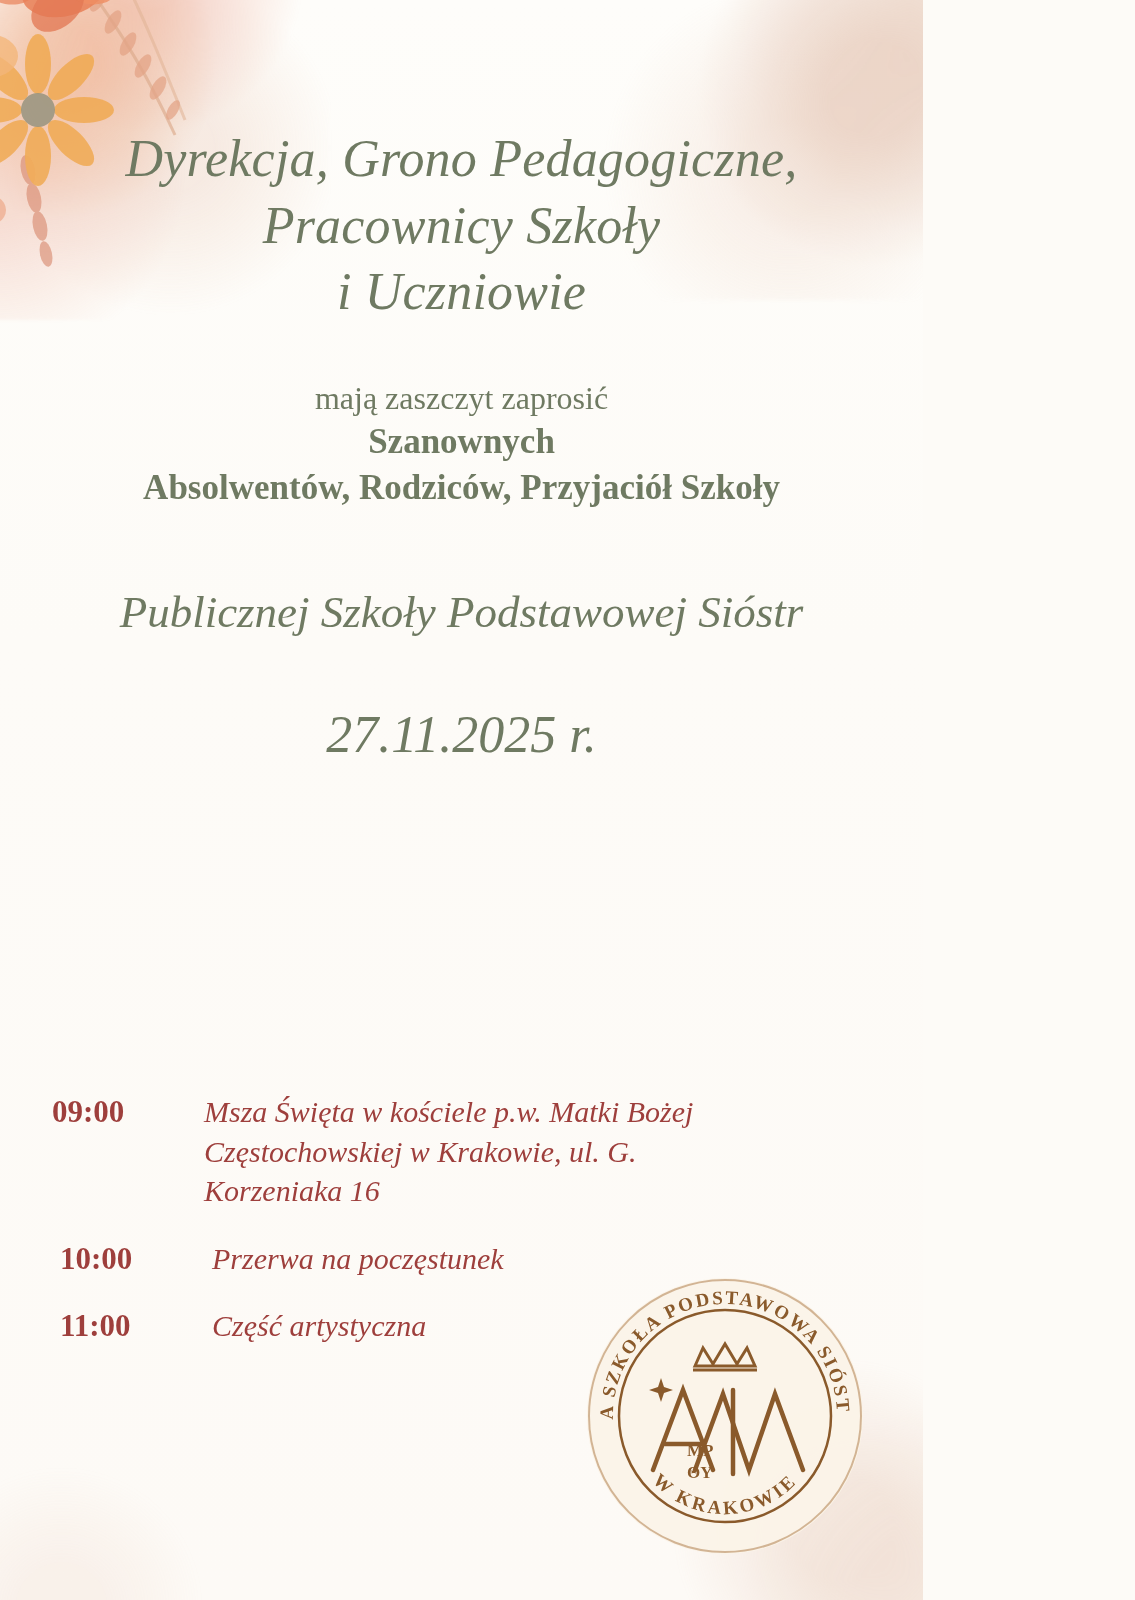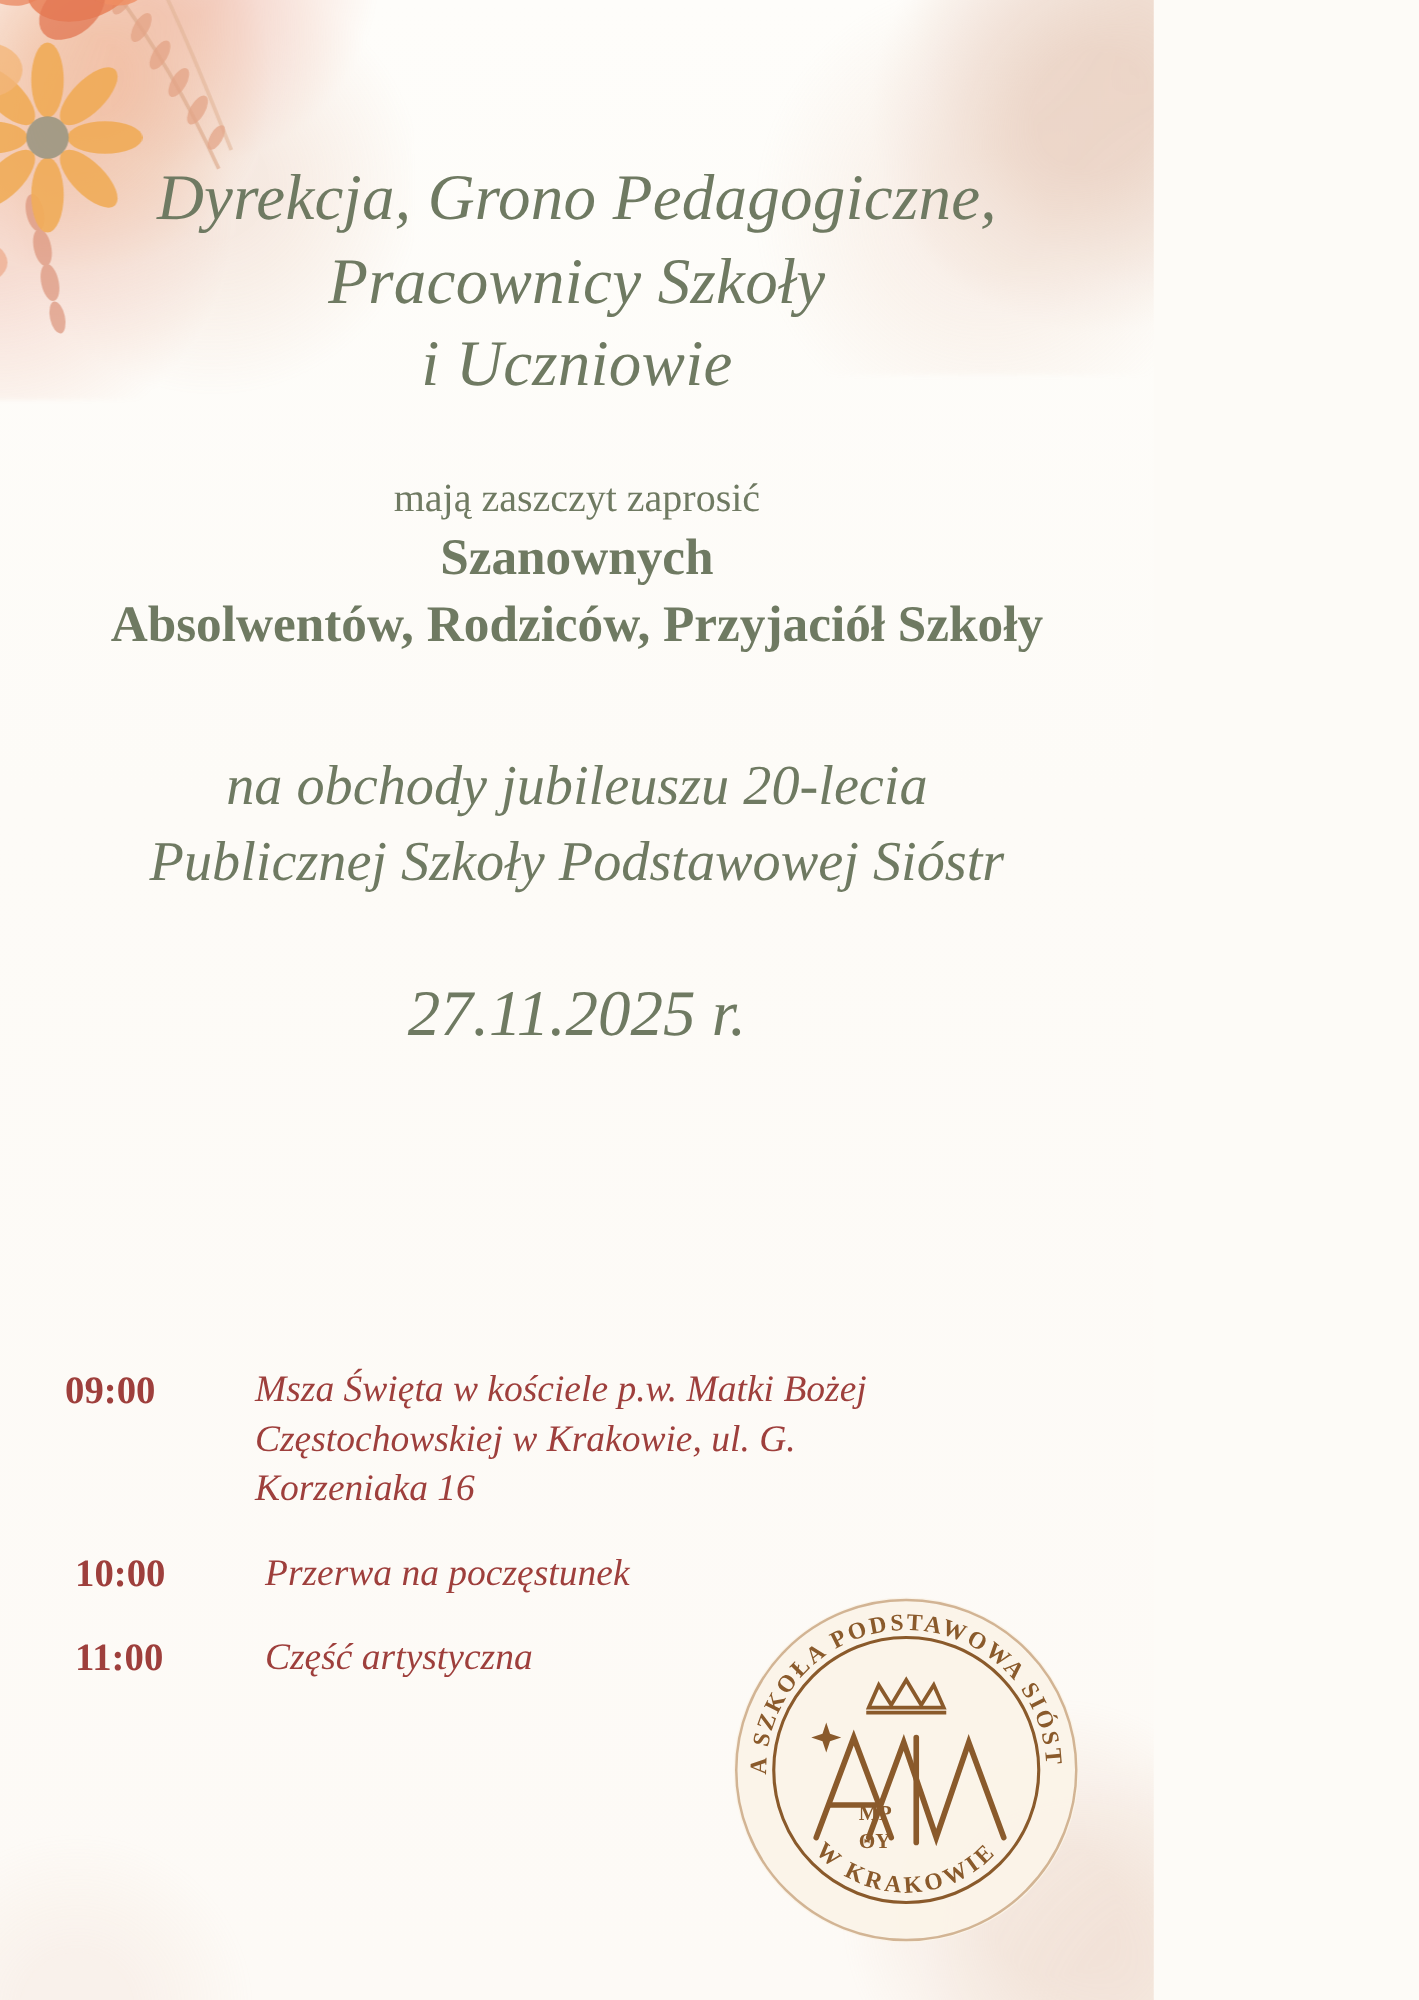--- a/index.html
+++ b/index.html
@@ -109,21 +109,21 @@
     color: #6f7a62;
     line-height: 1.30;
   }
   .invite .plain {
     display: block;
     font-size: 32px;
     font-weight: 400;
   }
   .invite .bold {
     display: block;
-    font-size: 41px;
+    font-size: 35px;
     font-weight: 700;
   }
 
   .occasion {
     margin: 0;
     padding-top: 72px;
     text-align: center;
     color: #6f7a62;
     font-style: italic;
     font-size: 45px;
@@ -265,21 +265,20 @@
       <span class="l">i Uczniowie</span>
     </h1>
 
     <p class="invite">
       <span class="plain">mają zaszczyt zaprosić</span>
       <span class="bold">Szanownych</span>
       <span class="bold">Absolwentów, Rodziców, Przyjaciół Szkoły</span>
     </p>
 
     <p class="occasion">
-      <span class="l">na obchody jubileuszu 20-lecia</span>
       <span class="l">Publicznej Szkoły Podstawowej Sióstr</span>
     </p>
 
     <p class="date">27.11.2025 r.</p>
 
     <div class="program">
 
       <div class="schedule">
         <div class="row">
           <div class="time">09:00</div>

